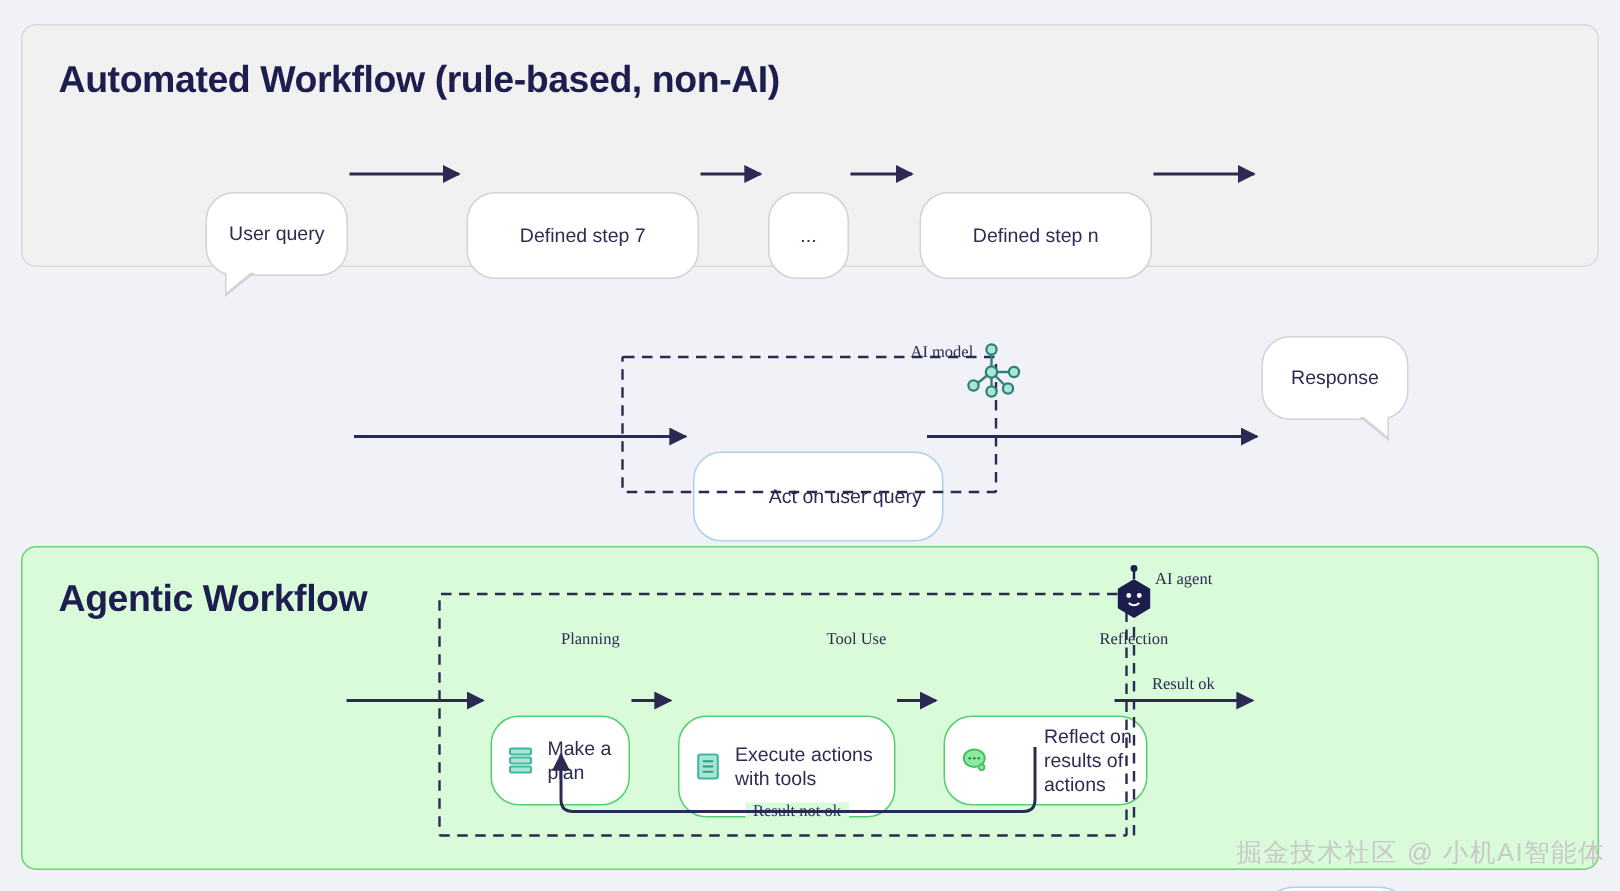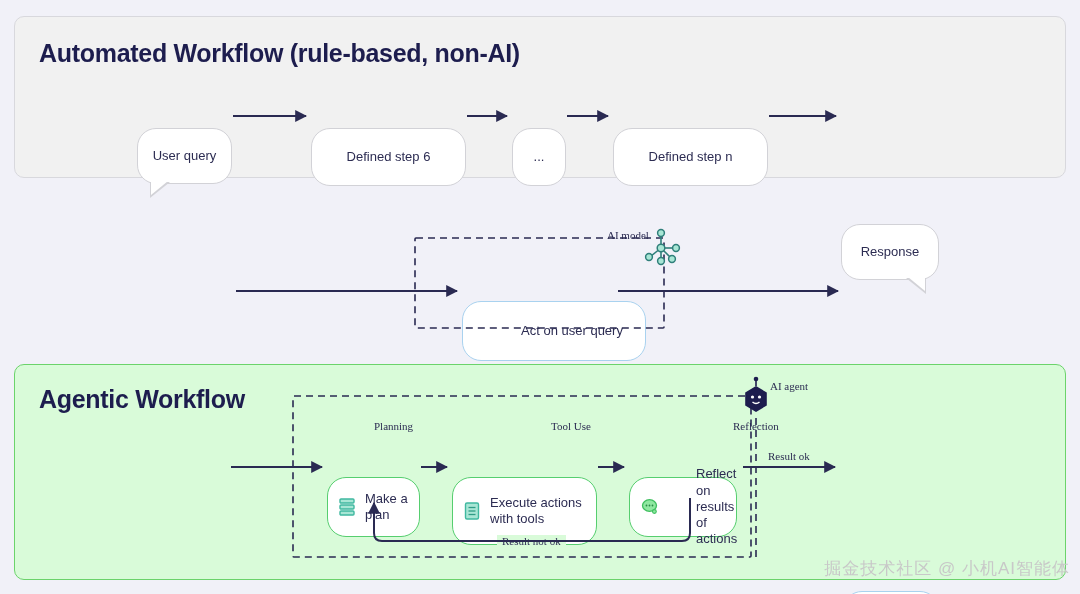--- a/index.html
+++ b/index.html
@@ -144,21 +144,21 @@
     <div class="panel-title">Automated Workflow (rule-based, non-AI)</div>
   </div>
 
   <div class="node gray bubble" style="left:137px; top:88px; width:95px; height:56px;">
     <span>User query</span>
     <span class="tail tail-left-outer"></span>
     <span class="tail tail-left-inner"></span>
   </div>
 
   <div class="node gray" style="left:311px; top:88px; width:155px; height:58px;">
-    <span>Defined step 6</span>
+    <span>Defined step 7</span>
   </div>
 
   <div class="node gray" style="left:512px; top:88px; width:54px; height:58px;">
     <span>...</span>
   </div>
 
   <div class="node gray" style="left:613px; top:88px; width:155px; height:58px;">
     <span>Defined step n</span>
   </div>
 
@@ -168,21 +168,21 @@
     <span class="tail tail-right-inner"></span>
   </div>
 
 
   <div class="node blue bubble" style="left:137px; top:263px; width:98px; height:56px;">
     <span>User query</span>
     <span class="tail tail-left-outer"></span>
     <span class="tail tail-left-inner"></span>
   </div>
 
-  <div class="node blue" style="left:462px; top:261px; width:184px; height:60px;padding-left:36px;">
+  <div class="node blue" style="left:462px; top:261px; width:167px; height:60px;padding-left:36px;">
     <span>Act on user query</span>
   </div>
 
   <div class="node blue bubble" style="left:843px; top:263px; width:96px; height:56px;">
     <span>Response</span>
     <span class="tail tail-right-outer"></span>
     <span class="tail tail-right-inner"></span>
   </div>
 
   <div class="caption" style="left:607px; top:229px;">AI model</div>
@@ -210,21 +210,21 @@
         <rect x="2.5" y="2" width="13" height="16" rx="1.5" fill="#a8e6d5" stroke="#3fb8a0" stroke-width="1.4"></rect>
         <line x1="5.5" y1="6.5" x2="12.5" y2="6.5" stroke="#2f9c86" stroke-width="1.3"></line>
         <line x1="5.5" y1="10" x2="12.5" y2="10" stroke="#2f9c86" stroke-width="1.3"></line>
         <line x1="5.5" y1="13.5" x2="12.5" y2="13.5" stroke="#2f9c86" stroke-width="1.3"></line>
       </svg>
     </span>
     <span class="node-label">Execute actions with tools</span>
   </div>
 
   <div class="caption" style="left:701px; top:420px;margin-left:32px;">Reflection</div>
-  <div class="node green node-with-icon" style="left:629px; top:437px; width:108px; height:60px;gap:36px;">
+  <div class="node green node-with-icon" style="left:629px; top:437px; width:136px; height:60px;gap:36px;">
     <span class="node-icon">
       <svg width="20" height="20" viewBox="0 0 20 20">
         <ellipse cx="9.5" cy="8.5" rx="7" ry="5.8" fill="#8fe8a0" stroke="#3fbf5f" stroke-width="1.3"></ellipse>
         <circle cx="6.5" cy="8.5" r="0.9" fill="#2b8c46"></circle>
         <circle cx="9.5" cy="8.5" r="0.9" fill="#2b8c46"></circle>
         <circle cx="12.5" cy="8.5" r="0.9" fill="#2b8c46"></circle>
         <circle cx="14.4" cy="14.5" r="1.9" fill="#8fe8a0" stroke="#3fbf5f" stroke-width="1.1"></circle>
       </svg>
     </span>
     <span class="node-label">Reflect on results of actions</span>

